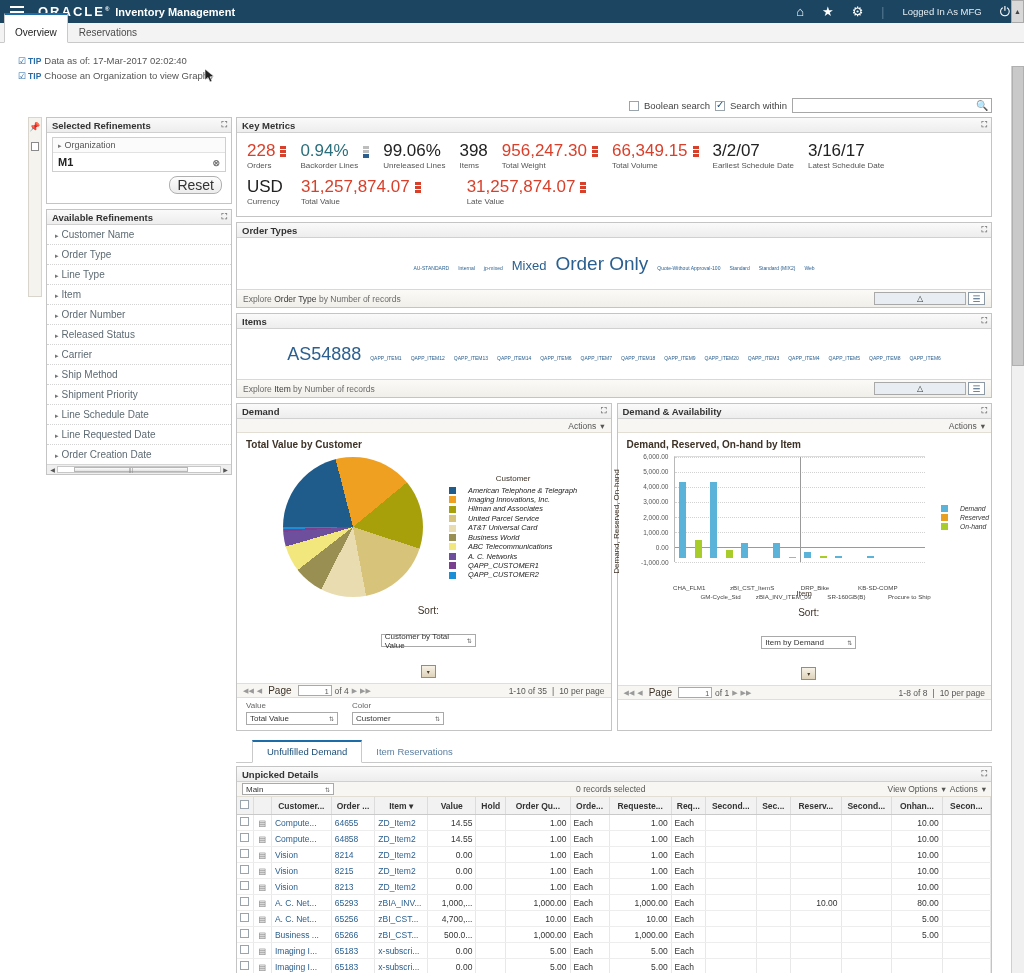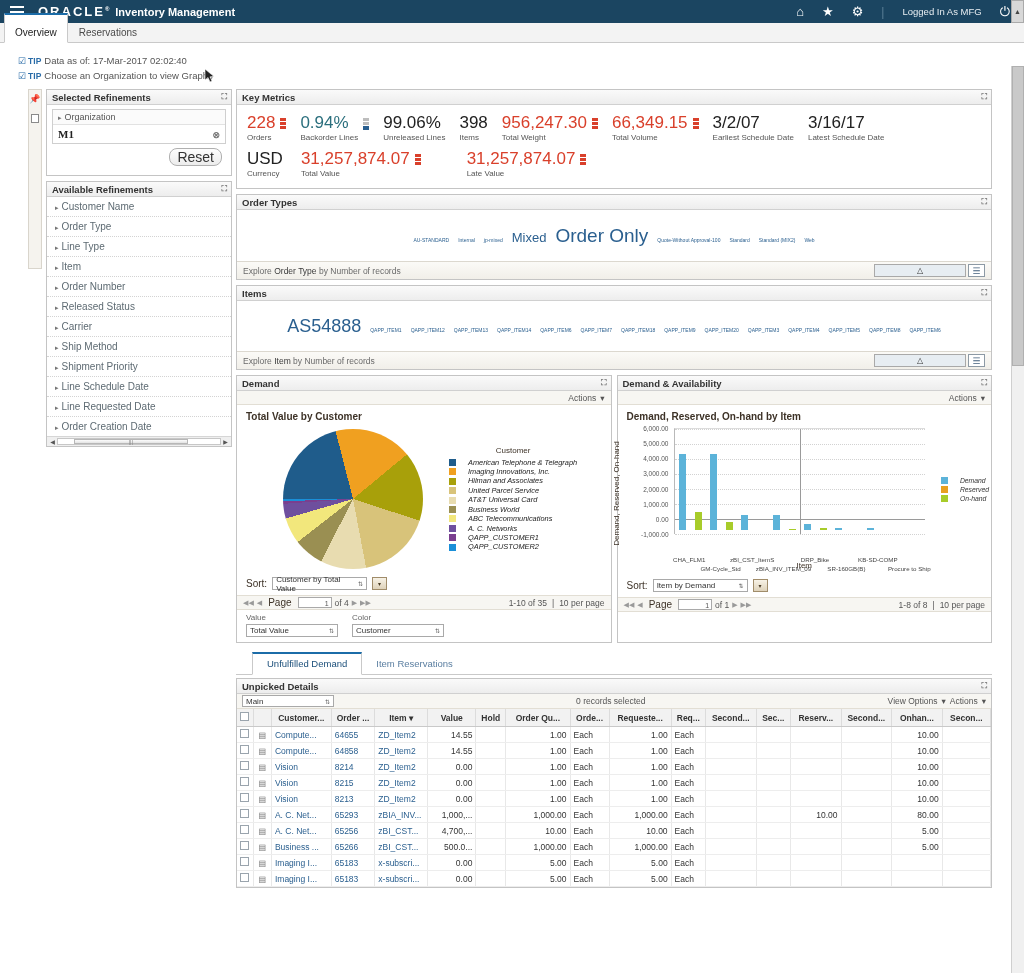--- a/index.html
+++ b/index.html
@@ -94,21 +94,21 @@
   .panel-hd .expand{ margin-left:auto; font-size:8px; color:#777; cursor:pointer; letter-spacing:-1px;}
 
   
   .ref-box{ padding:4px 5px 5px 5px;}
   .ref-group{ border:1px solid #cfcfcf; background:#fff;}
   .ref-group-hd{
     font-size:9px; color:#555; padding:2px 5px; border-bottom:1px solid #e2e2e2; background:#fbfbfb;
   }
   .ref-caret{ font-size:7px; color:#777; margin-right:3px;}
   .ref-val{
-    display:flex; align-items:flex-end; padding:3px 5px; font-size:11px; font-weight:bold; color:#222;font-family:Liberation Serif, serif;
+    display:flex; align-items:flex-end; padding:3px 5px; font-size:11px; font-weight:bold; color:#222;
   }
   .ref-val .x{ margin-left:auto; font-size:9px; color:#777; cursor:pointer;}
   .reset-row{ display:flex; justify-content:flex-end; padding:4px 4px 4px 0;}
   .btn-reset{
     font-size:14px; padding:0 7px; border:1px solid #b0b0b0;
     background:linear-gradient(#fdfdfd,#ececec); border-radius:8px; cursor:pointer; color:#333;
   }
   .avail-item{
     font-size:10px; color:#5d6a72; padding:4px 5px 4px 8px;
     border-bottom:1px dotted #d3d3d3; cursor:pointer;
@@ -188,21 +188,21 @@
   .y-tick{ position:absolute; right:3px; font-size:6.5px; color:#555; transform:translateY(-50%);}
   .y-axis-title{
     position:absolute; left:-2px; top:44%; transform:rotate(-90deg) translateX(-50%);
     transform-origin:left center; font-size:8px; color:#3d3227; white-space:nowrap;
   }
   .x-labels{ position:absolute; left:56px; right:66px; bottom:18px; font-size:6.2px; color:#444;}
   .x-lab{ position:absolute; white-space:nowrap;}
   .x-axis-title{ position:absolute; left:0; right:0; bottom:4px; text-align:center; font-size:8px; color:#3d3227;}
   .bar-legend{ position:absolute; right:2px; top:54px; font-size:6.8px; line-height:9px;}
 
-  .sort-row{ display:flex; align-items:center; gap:5px; padding:5px 0 5px 9px; font-size:10px; color:#3d3227;}
+  .sort-row{ display:flex; align-items:center; gap:18px; padding:5px 0 5px 9px; font-size:10px; color:#3d3227;flex-direction:column;}
   .sel{
     height:13px; border:1px solid #a9a9a9; background:#fff; font-size:8px; color:#333;
     display:flex; align-items:center; padding:0 3px; min-width:92px;
   }
   .sel .arrow{ margin-left:auto; font-size:6px; color:#666; padding-left:4px;}
   .btn-sm{
     width:15px; height:13px; border:1px solid #a08c6a; background:linear-gradient(#f7f2e6,#ded2ba);
     display:flex; align-items:center; justify-content:center; font-size:6px; color:#4a3c26; cursor:pointer;
   }
   .pager{
@@ -294,20 +294,30 @@
 
   <div class="tips">
     <div class="tip-row">
       <span class="tip-ico">☑</span><span class="tip-lbl">TIP</span><span>Data as of: 17-Mar-2017 02:02:40</span>
     </div>
     <div class="tip-row">
       <span class="tip-ico">☑</span><span class="tip-lbl">TIP</span><span>Choose an Organization to view Graphs</span>
     </div>
   </div>
 
+  <div class="searchbar">
+    <span class="cbx"></span>
+    <span>Boolean search</span>
+    <span class="cbx checked"></span>
+    <span>Search within</span>
+    <span class="search-input-wrap">
+      <input type="text" placeholder="" style="">
+      <span class="search-go">🔍</span>
+    </span>
+  </div>
 
   <div class="main-row">
 
     <div class="rail">
       <span class="pin">📌</span>
       <span class="sq"></span>
     </div>
 
     <div class="left-col">
 

